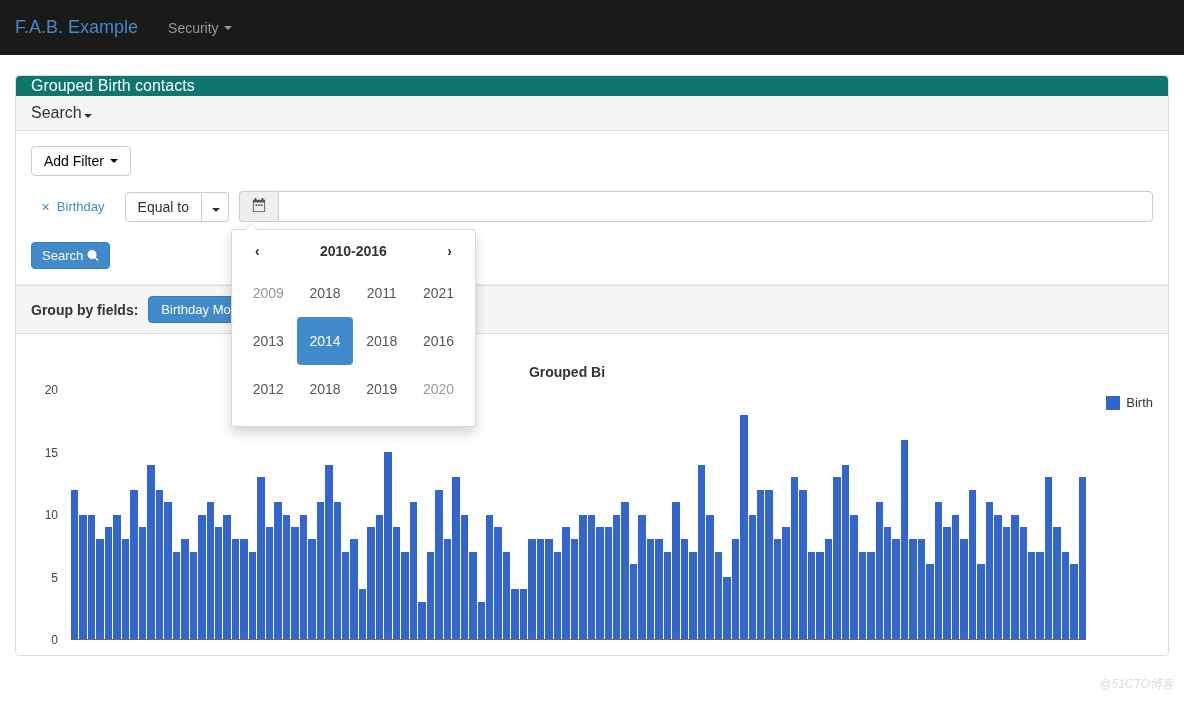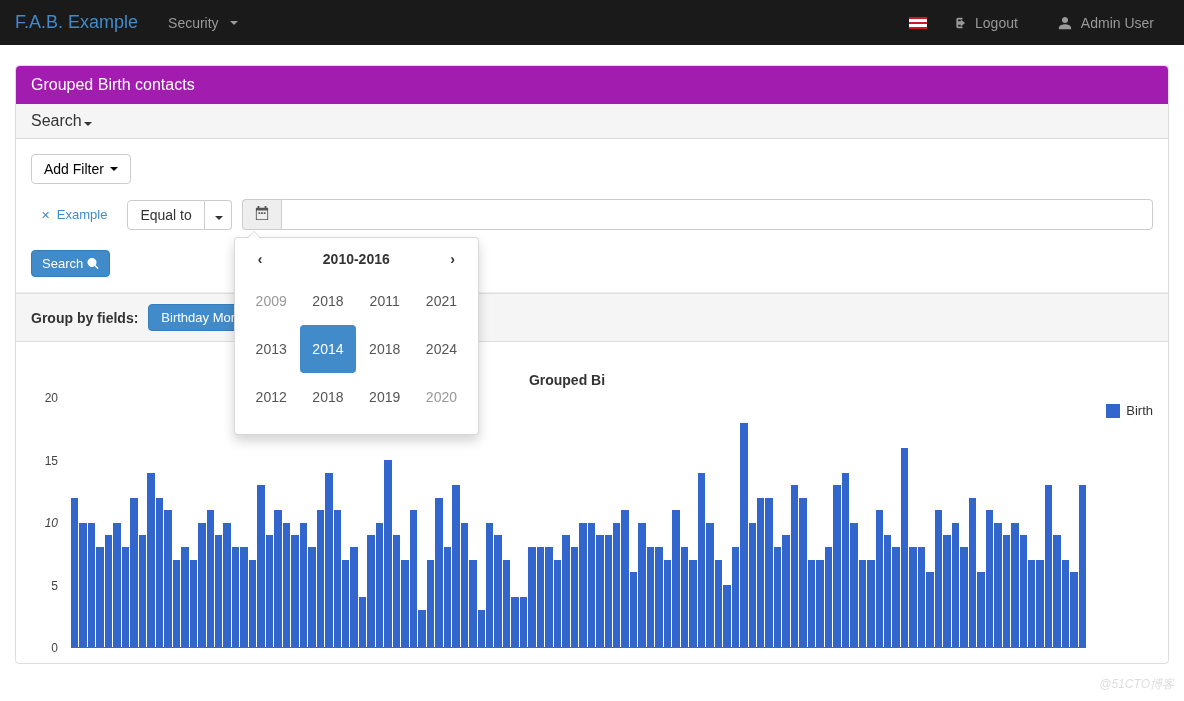--- a/index.html
+++ b/index.html
@@ -1,28 +1,28 @@
 <!DOCTYPE html>
 <html><head>
   <meta charset="utf-8">
   <style>
     * { box-sizing: border-box; margin: 0; padding: 0; }
     body { font-family: "Helvetica Neue", Helvetica, Arial, sans-serif; font-size: 14px; color: #333; background: #fff; }
     
-    .navbar { background: #1a1a1a; height: 45px; display: flex; align-items: center; padding: 0 15px; justify-content: space-between; }
+    .navbar { background: #1a1a1a; height: 55px; display: flex; align-items: center; padding: 0 15px; justify-content: space-between; }
     .navbar-left { display: flex; align-items: center; }
     .navbar-brand { color: #428bca; font-size: 18px; padding: 0 15px 0 0; text-decoration: none; }
-    .navbar-item { color: #999; padding: 15px; text-decoration: none; display: flex; align-items: center; gap: 9px; cursor: pointer; }
+    .navbar-item { color: #999; padding: 15px; text-decoration: none; display: flex; align-items: center; gap: 3px; cursor: pointer; }
     .navbar-right { display: flex; align-items: center; gap: 10px; }
     .caret { display: inline-block; width: 0; height: 0; border-left: 4px solid transparent; border-right: 4px solid transparent; border-top: 4px solid; margin-left: 2px; }
     .flag { width: 18px; height: 12px; background: linear-gradient(to bottom, #cf142b 0%, #cf142b 20%, #fff 20%, #fff 40%, #cf142b 40%, #cf142b 60%, #fff 60%, #fff 80%, #cf142b 80%); position: relative; }
     
     .container { padding: 20px 15px; }
     .panel { border: 1px solid #ddd; border-radius: 4px; }
-    .panel-header { background: #a21caf; color: #fff; padding: 10px 15px; border-radius: 4px 4px 0 0; font-size: 16px; }
+    .panel-header { background: #0f766e; color: #fff; padding: 1px 15px; border-radius: 4px 4px 0 0; font-size: 16px; }
     .search-section { background: #f5f5f5; border-bottom: 1px solid #ddd; padding: 8px 15px; cursor: pointer; font-size: 16px; }
     .panel-body { padding: 15px; border-bottom: 1px solid #eee; }
     
     .btn { display: inline-flex; align-items: center; padding: 6px 12px; font-size: 14px; border: 1px solid #ccc; border-radius: 4px; background: #fff; cursor: pointer; gap: 4px; }
     .btn-primary { background: #428bca; border-color: #357ebd; color: #fff; }
     .btn-sm { padding: 5px 10px; font-size: 13px; }
     
     .filter-row { display: flex; align-items: center; gap: 10px; margin-top: 15px; }
     .filter-remove { color: #428bca; cursor: pointer; font-size: 13px; padding: 0 10px; }
     .filter-remove-x { font-size: 11px; margin-right: 3px; }
@@ -71,54 +71,39 @@
 <body>
 
 <div class="navbar">
   <div class="navbar-left">
     <a class="navbar-brand">F.A.B. Example</a>
     <a class="navbar-item">
         <span>Security</span>
         <span class="caret"></span>
       </a>
   </div>
-  <div class="navbar-right">
-    <span class="flag"></span>
-    <a class="navbar-item">
-      <svg width="14" height="14" viewBox="0 0 16 16" fill="currentColor">
-          <path d="M6 12v-2h5V6H6V4l-5 4 5 4zm3-10H4v2h5v8H4v2h5c1.1 0 2-.9 2-2V4c0-1.1-.9-2-2-2z" transform="scale(-1,1) translate(-16,0)"></path>
-        </svg>
-      <span>Logout</span>
-    </a>
-    <a class="navbar-item">
-      <svg width="14" height="14" viewBox="0 0 16 16" fill="currentColor">
-          <path d="M8 8c2 0 3.5-1.5 3.5-3.5S10 1 8 1 4.5 2.5 4.5 4.5 6 8 8 8zm0 1.5c-2.5 0-7 1.3-7 4V15h14v-1.5c0-2.7-4.5-4-7-4z"></path>
-        </svg>
-      <span>Admin User</span>
-    </a>
-  </div>
 </div>
 
 <div class="container">
   <div class="panel">
     <div class="panel-header">Grouped Birth contacts</div>
     <div class="search-section">
       <span>Search</span><span class="caret"></span>
     </div>
 
     <div class="panel-body">
       <button class="btn">
         <span>Add Filter</span>
         <span class="caret"></span>
       </button>
       
       <div class="filter-row">
         <span class="filter-remove">
           <span class="filter-remove-x">✕</span>
-          <span>Example</span>
+          <span>Birthday</span>
         </span>
         <div class="select-wrap">
           <div class="select-main">Equal to</div>
           <div class="select-toggle"><span class="caret"></span></div>
         </div>
         <div class="input-group">
           <span class="input-addon">
             <svg width="14" height="14" viewBox="0 0 16 16" fill="currentColor">
                 <path d="M3 0v2H1v14h14V2h-2V0h-2v2H5V0H3zm-1 5h12v10H2V5zm2 2v2h2V7H4zm3 0v2h2V7H7zm3 0v2h2V7h-2z"></path>
               </svg>
@@ -132,21 +117,21 @@
               <span class="dp-nav">›</span>
             </div>
             <div class="dp-years" id="dp-years">
                 <span class="dp-year disabled">2009</span>
                 <span class="dp-year ">2018</span>
                 <span class="dp-year ">2011</span>
                 <span class="dp-year ">2021</span>
                 <span class="dp-year ">2013</span>
                 <span class="dp-year active">2014</span>
                 <span class="dp-year ">2018</span>
-                <span class="dp-year ">2024</span>
+                <span class="dp-year ">2016</span>
                 <span class="dp-year ">2012</span>
                 <span class="dp-year ">2018</span>
                 <span class="dp-year ">2019</span>
                 <span class="dp-year disabled">2020</span>
               </div>
           </div>
         </div>
       </div>
       
       <div class="search-btn-row">
@@ -167,21 +152,21 @@
       </div>
     </div>
 
     <div class="chart-area">
       <div class="chart-title">Grouped Bi</div>
       <div class="chart-wrapper">
         <div class="chart-svg-box">
           <div class="y-axis" id="y-axis">
               <div class="y-tick" style="bottom: 0%; transform: translateY(50%);">0</div>
               <div class="y-tick" style="bottom: 25%; transform: translateY(50%);">5</div>
-              <div class="y-tick" style="bottom: 50%; transform: translateY(50%); font-style: italic;">10</div>
+              <div class="y-tick" style="bottom: 50%; transform: translateY(50%);">10</div>
               <div class="y-tick" style="bottom: 75%; transform: translateY(50%);">15</div>
               <div class="y-tick" style="bottom: 100%; transform: translateY(50%);">20</div>
             </div>
           <div class="bars-area" id="bars-area">
               <div class="bar" style="height: 60%;"></div>
               <div class="bar" style="height: 50%;"></div>
               <div class="bar" style="height: 50%;"></div>
               <div class="bar" style="height: 40%;"></div>
               <div class="bar" style="height: 45%;"></div>
               <div class="bar" style="height: 50%;"></div>

